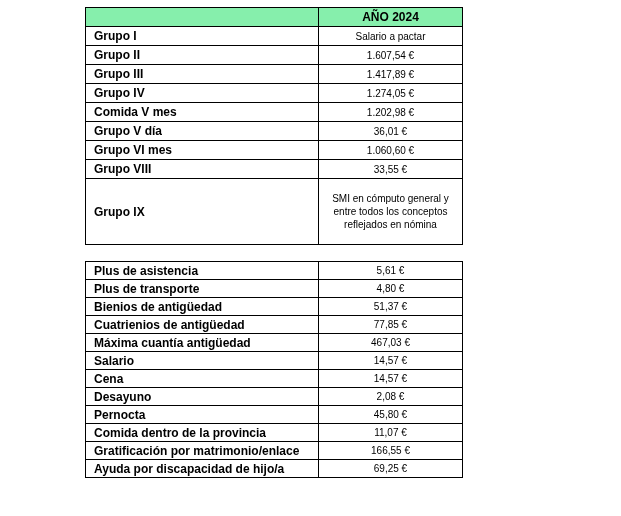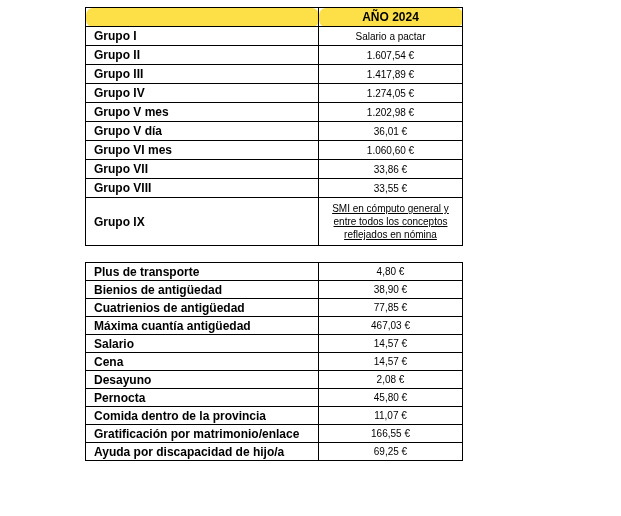--- a/index.html
+++ b/index.html
@@ -39,26 +39,25 @@
   }
   .value-cell {
     font-weight: normal;
     font-size: 10px;
     text-align: center;
     padding: 1px 4px;
     line-height: 13px;
   }
   #groups-table td { height: 16px; }
   #groups-table tr.tall-row td { height: auto; }
-  #groups-table tr.tall-row .value-cell { padding: 4px 8px; text-decoration: underline; }
+  #groups-table tr.tall-row .value-cell { padding: 13px 8px; }
   #allowances-table td { height: 15px; }
   .header-row td {
-    background: #fde047;
+    background: #86efac;
     height: 14px;
-    border-radius: 7px;
   }
   .year-cell {
     font-weight: bold;
     font-size: 12px;
     text-align: center;
   }
   #allowances-table-wrap { margin-top: 16px; }
 </style>
 </head>
 <body>
@@ -88,34 +87,30 @@
           </tr>
           <tr>
             <td class="label-cell">Grupo III</td>
             <td class="value-cell">1.417,89 €</td>
           </tr>
           <tr>
             <td class="label-cell">Grupo IV</td>
             <td class="value-cell">1.274,05 €</td>
           </tr>
           <tr>
-            <td class="label-cell">Grupo V mes</td>
+            <td class="label-cell">Comida V mes</td>
             <td class="value-cell">1.202,98 €</td>
           </tr>
           <tr>
             <td class="label-cell">Grupo V día</td>
             <td class="value-cell">36,01 €</td>
           </tr>
           <tr>
             <td class="label-cell">Grupo VI mes</td>
             <td class="value-cell">1.060,60 €</td>
-          </tr>
-          <tr>
-            <td class="label-cell">Grupo VII</td>
-            <td class="value-cell">33,86 €</td>
           </tr>
           <tr>
             <td class="label-cell">Grupo VIII</td>
             <td class="value-cell">33,55 €</td>
           </tr>
           <tr class="tall-row">
             <td class="label-cell">Grupo IX</td>
             <td class="value-cell">SMI en cómputo general y entre todos los conceptos reflejados en nómina</td>
           </tr>
         </tbody>
@@ -123,26 +118,30 @@
   </div>
 
   <div id="allowances-table-wrap">
     <table id="allowances-table">
       <colgroup>
         <col class="c-label">
         <col class="c-value">
       </colgroup>
       <tbody id="allowances-body">
           <tr>
+            <td class="label-cell">Plus de asistencia</td>
+            <td class="value-cell">5,61 €</td>
+          </tr>
+          <tr>
             <td class="label-cell">Plus de transporte</td>
             <td class="value-cell">4,80 €</td>
           </tr>
           <tr>
             <td class="label-cell">Bienios de antigüedad</td>
-            <td class="value-cell">38,90 €</td>
+            <td class="value-cell">51,37 €</td>
           </tr>
           <tr>
             <td class="label-cell">Cuatrienios de antigüedad</td>
             <td class="value-cell">77,85 €</td>
           </tr>
           <tr>
             <td class="label-cell">Máxima cuantía antigüedad</td>
             <td class="value-cell">467,03 €</td>
           </tr>
           <tr>

